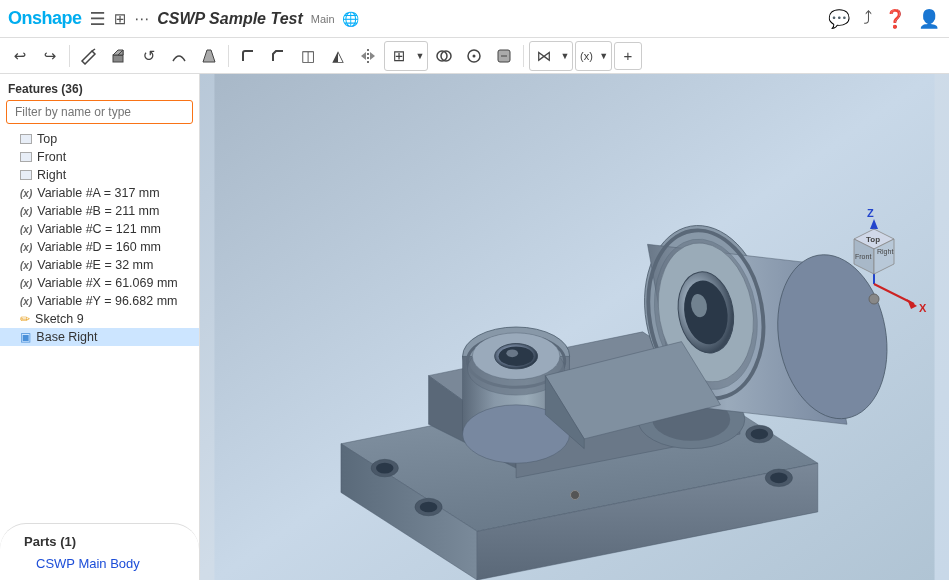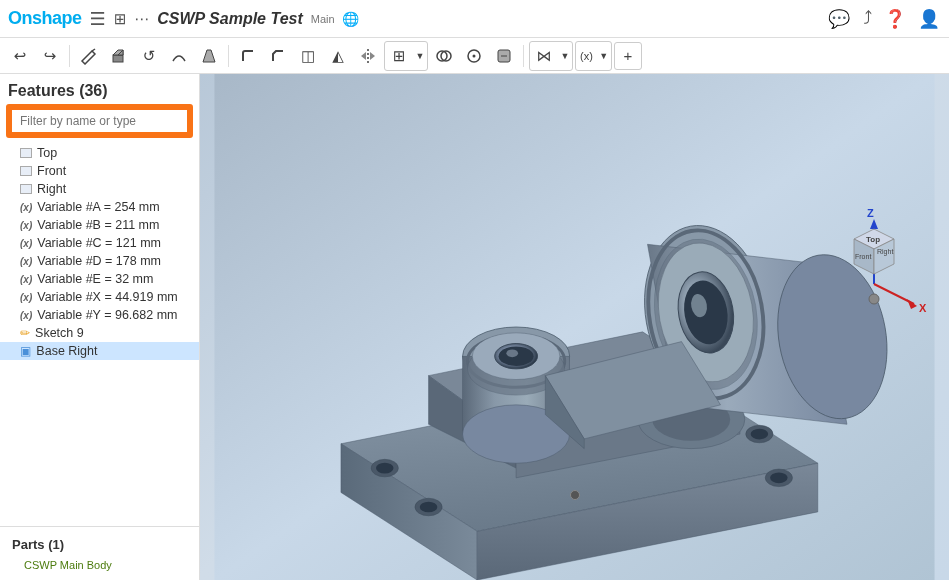--- a/index.html
+++ b/index.html
@@ -30,37 +30,37 @@
     .tool-btn-group .tool-btn { border: none; }
 
     
     #main { display: flex; flex: 1; overflow: hidden; }
 
     
     #sidebar {
       width: 200px; background: #fff; border-right: 1px solid #ddd;
       display: flex; flex-direction: column; flex-shrink: 0; overflow: hidden;
     }
-    #features-header { padding: 8px 8px 4px 8px; font-weight: 600; font-size: 16px; color: #333; }
+    #features-header { padding: 8px 8px 4px 8px; font-weight: 600; font-size: 12px; color: #333; }
     #filter-input {
-      margin: 0 6px 6px 6px; padding: 4px 8px; border: 6px solid #f97316; border-radius: 3px;
+      margin: 0 6px 6px 6px; padding: 4px 8px; border: 1px solid #f97316; border-radius: 3px;
       font-size: 12px; color: #999; width: calc(100% - 12px);
     }
     #feature-list { flex: 1; overflow-y: auto; }
     .feature-item {
       display: flex; align-items: center; padding: 2px 8px 2px 20px;
       cursor: pointer; color: #333; font-size: 12.5px; gap: 5px;
     }
     .feature-item.selected { background: #cce5ff; }
     .plane-icon { display: inline-block; width: 12px; height: 10px; border: 1.5px solid #aaa; background: rgba(180,200,230,0.3); }
     .var-icon { font-size: 10px; color: #666; font-style: italic; font-weight: bold; }
 
-    #parts-section { border-top: 1px solid #ddd; padding: 6px 4px; }
+    #parts-section { border-top: 1px solid #ddd; padding: 6px 16px; border-radius: 26px; }
     #parts-header { padding: 4px 8px; font-weight: 600; font-size: 13px; color: #333; }
-    .part-item { padding: 3px 8px 3px 20px; font-size: 11px; color: #4d7c0f; cursor: pointer; }
+    .part-item { padding: 3px 8px 3px 20px; font-size: 13px; color: #1d4ed8; cursor: pointer; }
 
     
     #viewport {
       flex: 1; background: linear-gradient(135deg, #b8c8d8 0%, #d0dce8 40%, #c8d8e8 100%);
       position: relative; overflow: hidden;
     }
 
     
     #model-area { width: 100%; height: 100%; position: absolute; top: 0; left: 0; }
 
@@ -198,41 +198,41 @@
         <span class="plane-icon"></span>
         <span>Front</span>
       </div>
       <div class="feature-item">
         <span class="plane-icon"></span>
         <span>Right</span>
       </div>
 
       <div class="feature-item">
         <span class="var-icon">(x)</span>
-        <span>Variable #A = 254 mm</span>
+        <span>Variable #A = 317 mm</span>
       </div>
       <div class="feature-item">
         <span class="var-icon">(x)</span>
         <span>Variable #B = 211 mm</span>
       </div>
       <div class="feature-item">
         <span class="var-icon">(x)</span>
         <span>Variable #C = 121 mm</span>
       </div>
       <div class="feature-item">
         <span class="var-icon">(x)</span>
-        <span>Variable #D = 178 mm</span>
+        <span>Variable #D = 160 mm</span>
       </div>
       <div class="feature-item">
         <span class="var-icon">(x)</span>
         <span>Variable #E = 32 mm</span>
       </div>
       <div class="feature-item">
         <span class="var-icon">(x)</span>
-        <span>Variable #X = 44.919 mm</span>
+        <span>Variable #X = 61.069 mm</span>
       </div>
       <div class="feature-item">
         <span class="var-icon">(x)</span>
         <span>Variable #Y = 96.682 mm</span>
       </div>
 
       <div class="feature-item">
         <span style="color:#e8a020;font-size:12px;">✏</span>
         <span>Sketch 9</span>
       </div>

